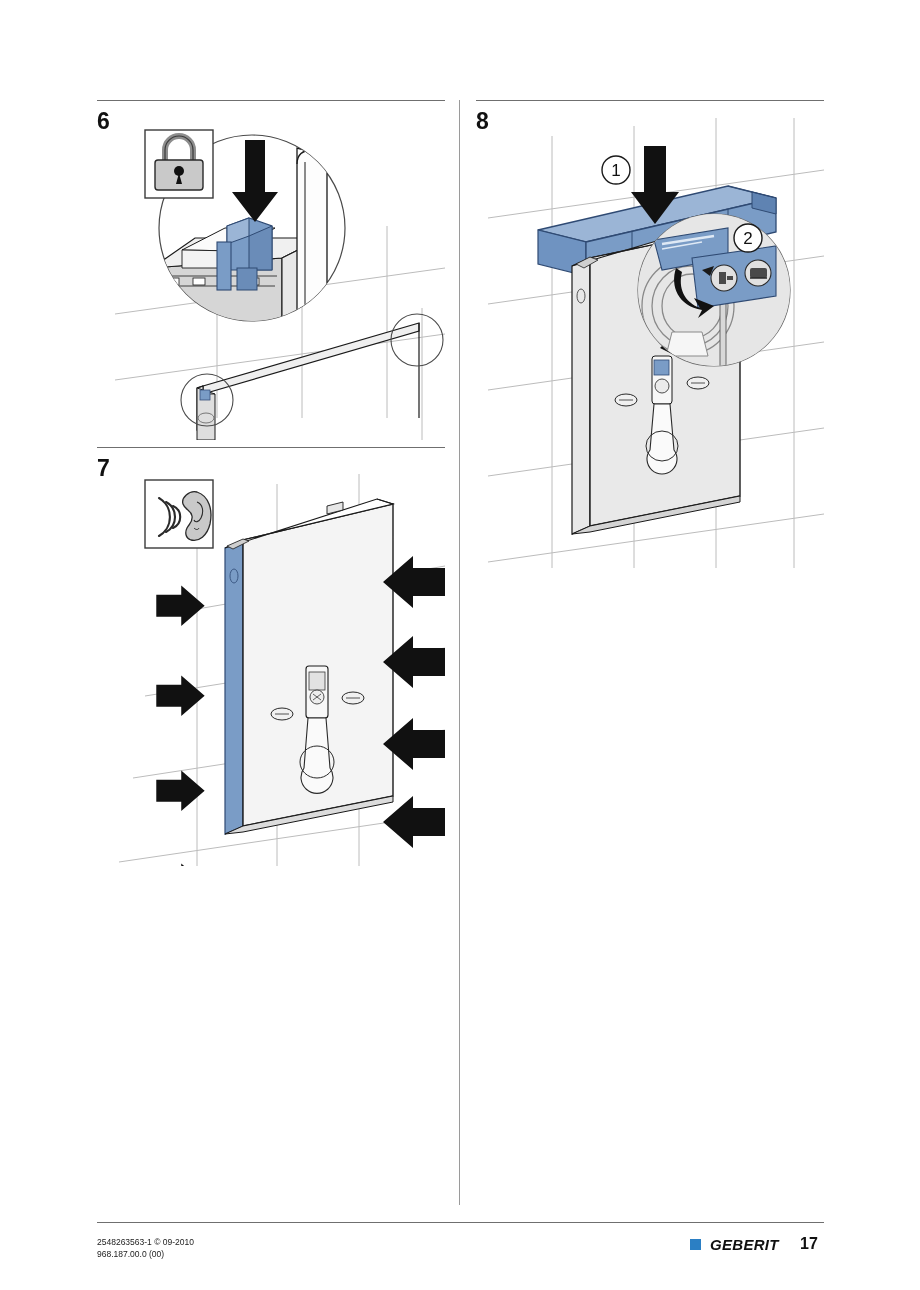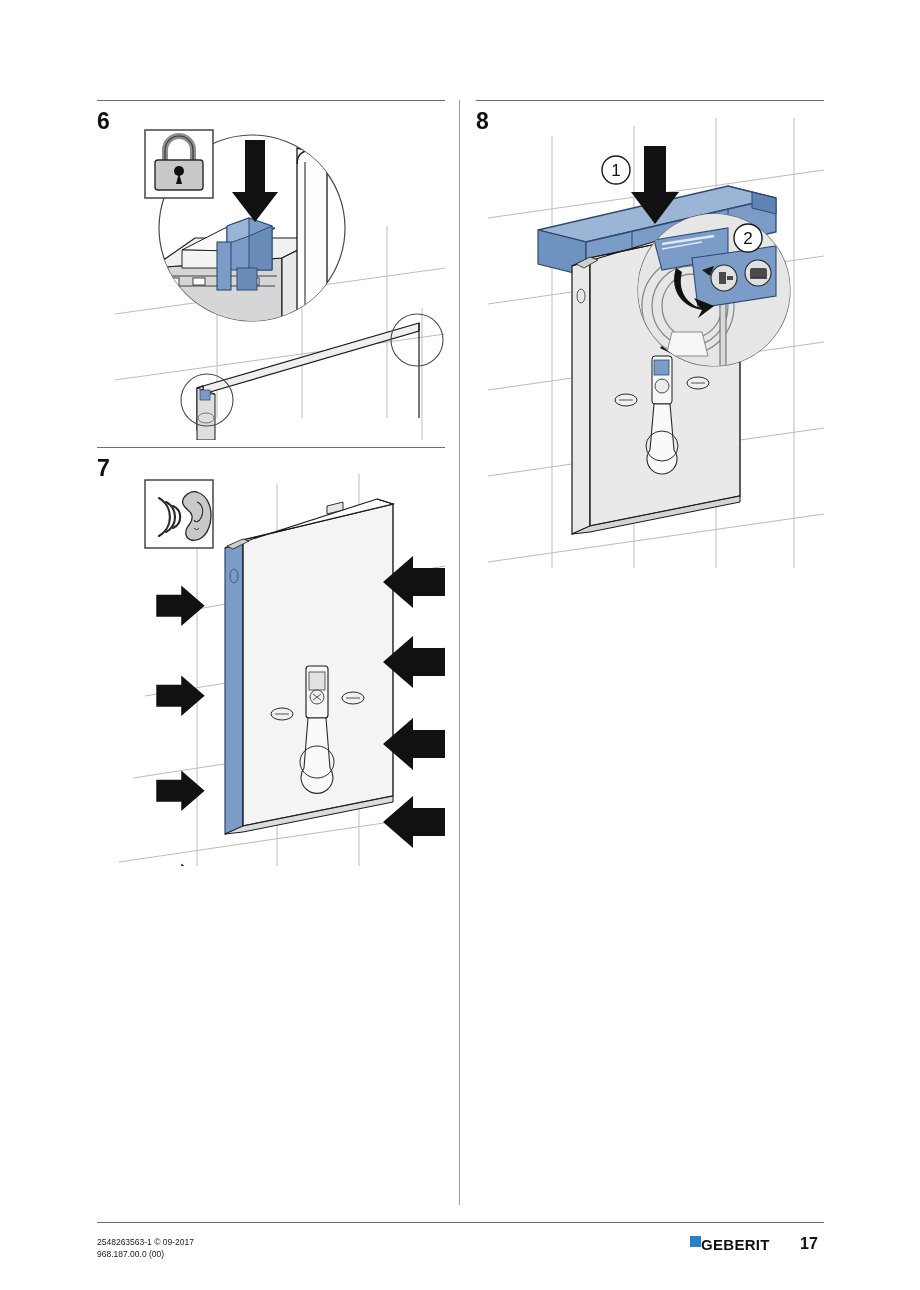--- a/index.html
+++ b/index.html
@@ -79,22 +79,23 @@
     line-height: 1.45;
     color: #222;
   }
   .footer-text div { white-space: nowrap; }
 
   .brand {
     position: absolute;
     left: 690px;
     top: 1236px;
     display: flex;
-    align-items: flex-start;
-    gap: 0;
+    align-items: center;
+    gap: 9px;
+    font-style: italic;
   }
   .brand-mark {
     width: 11px;
     height: 11px;
     background: #2b7fc4;
     display: block;
   }
   .brand-name {
     font-size: 15px;
     font-weight: bold;
@@ -392,21 +393,21 @@
       <g>
         <circle cx="272" cy="120" r="14" fill="#ffffff" stroke="#1a1a1a" stroke-width="1.4"></circle>
         <text x="272" y="126" text-anchor="middle" font-family="Liberation Sans, sans-serif" font-size="17" fill="#111">2</text>
       </g>
     </svg>
   </div>
 
   <div class="footer-rule"></div>
 
   <div class="footer-text">
-    <div>2548263563-1 © 09-2017</div>
+    <div>2548263563-1 © 09-2010</div>
     <div>968.187.00.0 (00)</div>
   </div>
 
   <div class="brand">
     <span class="brand-mark"></span>
     <span class="brand-name">GEBERIT</span>
   </div>
 
   <div class="page-num">17</div>
 

